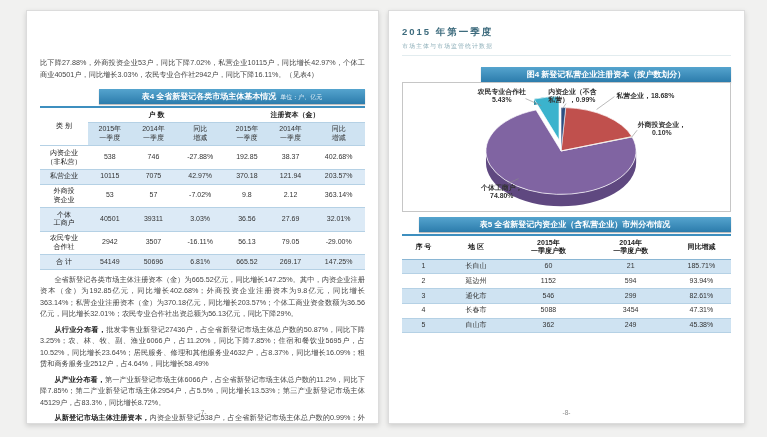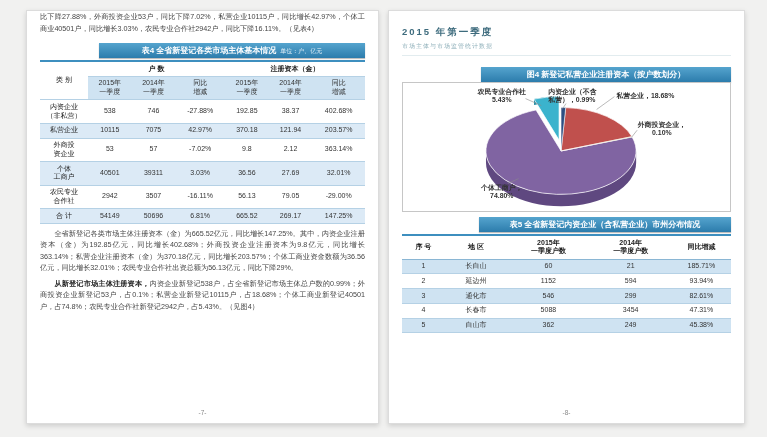--- a/index.html
+++ b/index.html
@@ -14,32 +14,32 @@
   }
   .page-inner{
     position:relative;height:100%;padding:0 13px;box-sizing:border-box;
     font-size:7.2px;color:#454545;overflow:hidden;
   }
   #left-page{left:26px;width:353px;}
   #right-page{left:388px;width:357px;}
 
   p.body{margin:4px 0 0;text-indent:2em;text-align:justify;line-height:11.5px;}
   p.body b{color:#222;}
-  .intro{margin:0;text-indent:0;text-align:justify;line-height:11.5px;}
+  .intro{margin:0;padding-top:46px;text-indent:0;text-align:justify;line-height:11.5px;}
 
   .bar{
     height:15px;line-height:15px;margin-left:auto;
     background:linear-gradient(180deg,#55A4CE 0%,#2C7CAC 100%);
     color:#fff;font-size:8px;font-weight:bold;text-align:center;
     box-shadow:0 1px 1px rgba(0,0,0,.25);
   }
   .bar .unit{font-size:6px;font-weight:normal;margin-left:4px;color:#E8F3FA;}
   #table4-bar{width:266px;margin-top:9px;}
   #figure4-bar{width:250px;margin-top:11px;}
-  #table5-bar{width:252px;margin-top:5px;}
+  #table5-bar{width:312px;margin-top:5px;}
 
   table{width:100%;border-collapse:collapse;margin-top:2px;
     border-top:2px solid #3E8FBF;border-bottom:1px solid #8AB6D4;}
   th,td{font-weight:normal;font-size:7px;text-align:center;padding:2.5px 1px;
     white-space:pre-line;border-bottom:1px solid #B5D1E5;color:#333;line-height:1.25;}
   thead .grp{font-weight:bold;color:#222;}
   .t4 .lbl{width:46px;color:#222;}
   .t4 .sub{background:#CFE3F2;}
   tr.stripe th,tr.stripe td{background:#DCEAF6;}
   .t5 thead th{font-weight:bold;color:#222;border-bottom:1px solid #8AB6D4;}
@@ -151,20 +151,22 @@
             <td>50696</td>
             <td>6.81%</td>
             <td>665.52</td>
             <td>269.17</td>
             <td>147.25%</td>
           </tr>
         </tbody>
     </table>
 
     <p class="body"><b></b><span>全省新登记各类市场主体注册资本（金）为665.52亿元，同比增长147.25%。其中，内资企业注册资本（金）为192.85亿元，同比增长402.68%；外商投资企业注册资本为9.8亿元，同比增长363.14%；私营企业注册资本（金）为370.18亿元，同比增长203.57%；个体工商业资金数额为36.56亿元，同比增长32.01%；农民专业合作社出资总额为56.13亿元，同比下降29%。</span></p>
+    <p class="body"><b>从行业分布看，</b><span>批发零售业新登记27436户，占全省新登记市场主体总户数的50.87%，同比下降3.25%；农、林、牧、副、渔业6066户，占11.20%，同比下降7.85%；住宿和餐饮业5695户，占10.52%，同比增长23.64%；居民服务、修理和其他服务业4632户，占8.37%，同比增长16.09%；租赁和商务服务业2512户，占4.64%，同比增长58.49%</span></p>
+    <p class="body"><b>从产业分布看，</b><span>第一产业新登记市场主体6066户，占全省新登记市场主体总户数的11.2%，同比下降7.85%；第二产业新登记市场主体2954户，占5.5%，同比增长13.53%；第三产业新登记市场主体45129户，占83.3%，同比增长8.72%。</span></p>
     <p class="body"><b>从新登记市场主体注册资本，</b><span>内资企业新登记538户，占全省新登记市场主体总户数的0.99%；外商投资企业新登记53户，占0.1%；私营企业新登记10115户，占18.68%；个体工商业新登记40501户，占74.8%；农民专业合作社新登记2942户，占5.43%。（见图4）</span></p>
 
     <div class="pageno">-7-</div>
   </div>
 </div>
 
 <div class="page" id="right-page">
   <div class="page-inner">
 
     <div class="rp-header">

